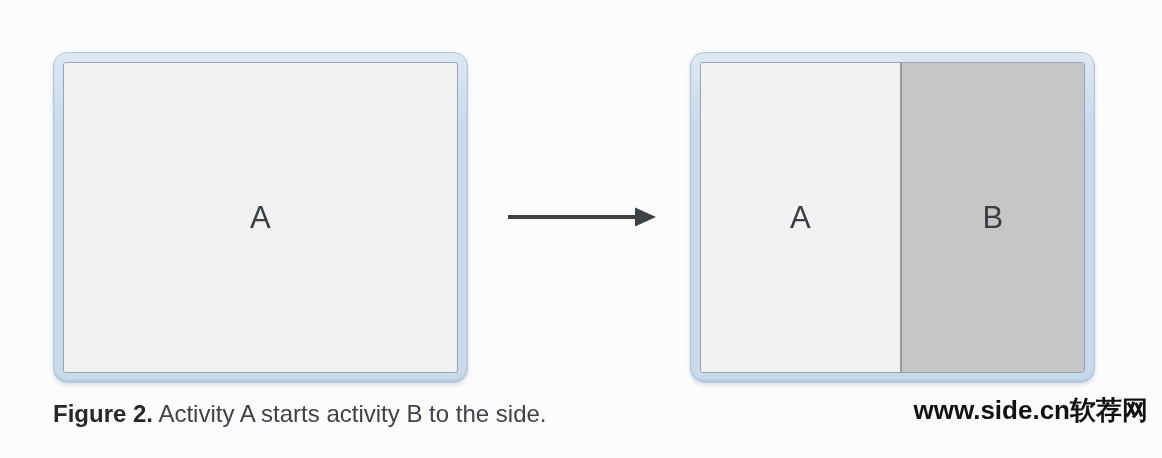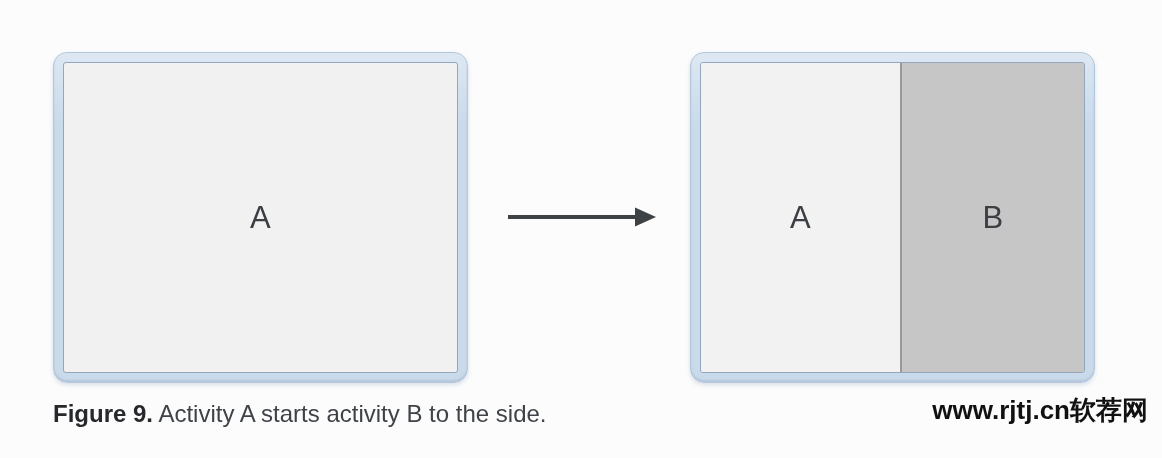--- a/index.html
+++ b/index.html
@@ -119,17 +119,17 @@
     <div class="screen">
       <div class="pane pane-a">
         <span class="activity-letter">A</span>
       </div>
       <div class="pane pane-b">
         <span class="activity-letter">B</span>
       </div>
     </div>
   </div>
 
-  <div class="caption"><b>Figure 9.</b><span> Activity A starts activity B to the side.</span></div>
+  <div class="caption"><b>Figure 2.</b><span> Activity A starts activity B to the side.</span></div>
 
-  <div class="watermark">www.rjtj.cn软荐网</div>
+  <div class="watermark">www.side.cn软荐网</div>
 
 </div>
 
 </body></html>

